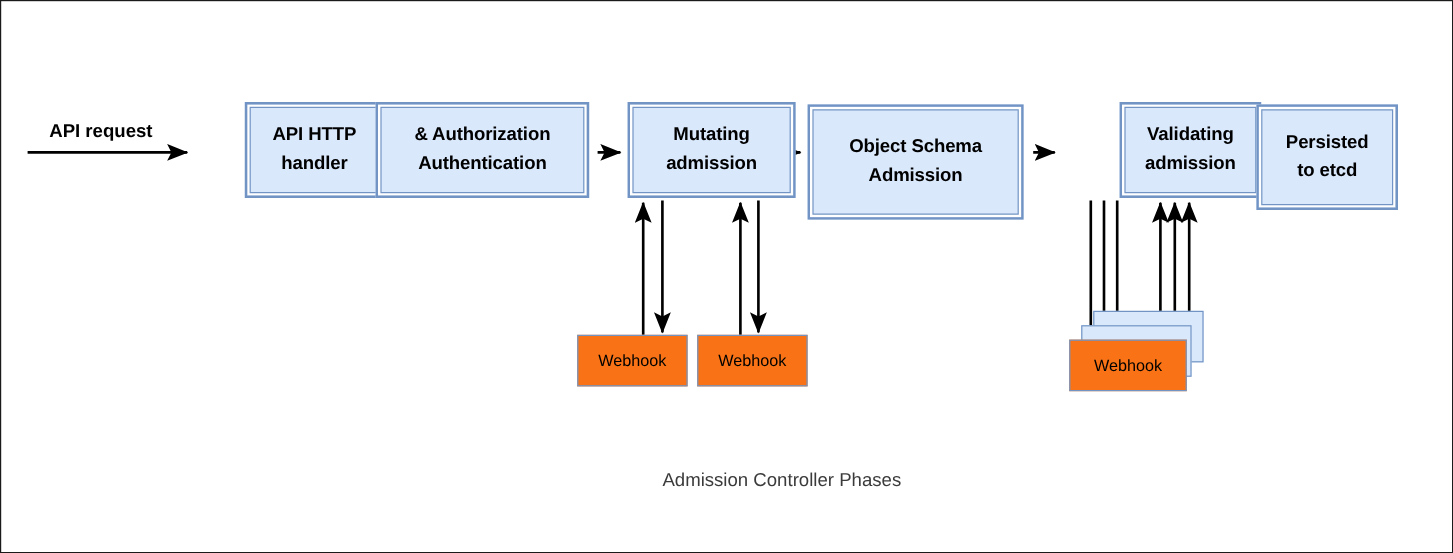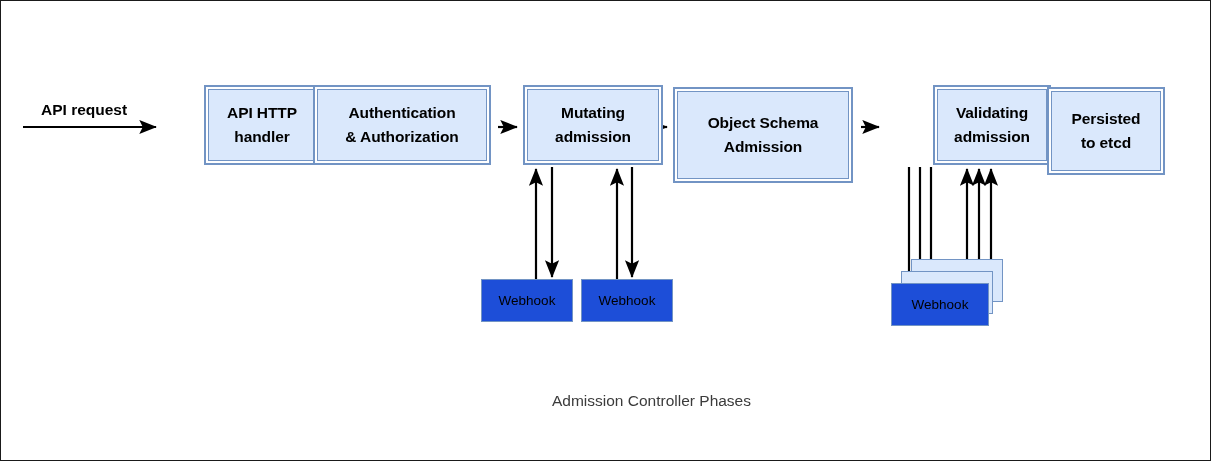--- a/index.html
+++ b/index.html
@@ -40,21 +40,21 @@
     font-weight: bold;
     font-size: 15.5px;
     color: #000000;
     line-height: 1.55;
     letter-spacing: -0.1px;
   }
   .phase-box .line { display: block; white-space: nowrap; }
   .webhook-box {
     position: absolute;
     box-sizing: border-box;
-    background: #1d4ed8;
+    background: #f97316;
     border: 1px solid #7294c4;
     display: flex;
     align-items: center;
     justify-content: center;
     font-size: 13.5px;
     color: #000000;
     white-space: nowrap;
   }
   .webhook-stack-back {
     position: absolute;
@@ -113,22 +113,22 @@
   </svg>
 
   <div class="edge-label" style="left:40px; top:100px;">API request</div>
 
   <div class="phase-box" style="left:162px; top:84px; width:116px; height:80px;margin-left:41px;">
     <span class="line">API HTTP</span>
     <span class="line">handler</span>
   </div>
 
   <div class="phase-box" style="left:312px; top:84px; width:178px; height:80px;">
+    <span class="line">&amp; Authorization</span>
     <span class="line">Authentication</span>
-    <span class="line">&amp; Authorization</span>
   </div>
 
   <div class="phase-box" style="left:522px; top:84px; width:140px; height:80px;">
     <span class="line">Mutating</span>
     <span class="line">admission</span>
   </div>
 
   <div class="phase-box" style="left:672px; top:86px; width:180px; height:96px;">
     <span class="line">Object Schema</span>
     <span class="line">Admission</span>

